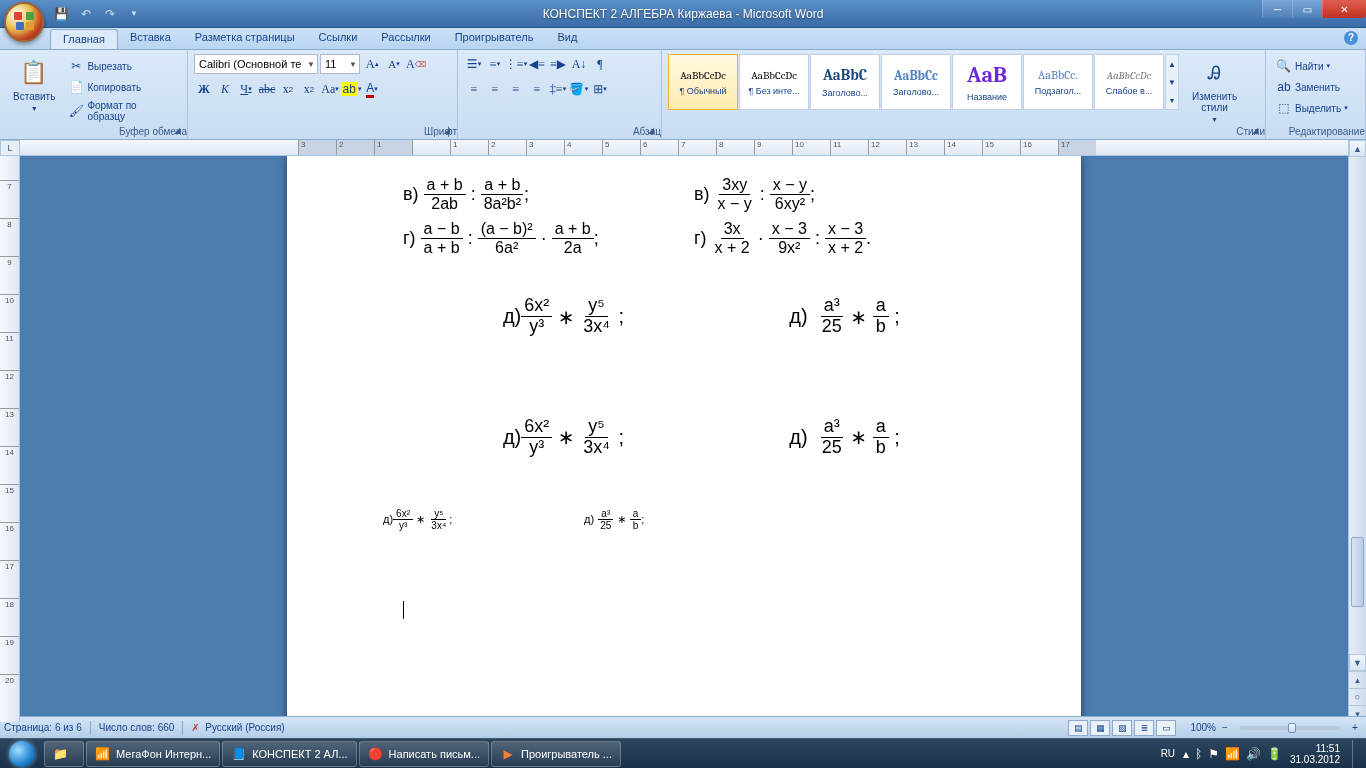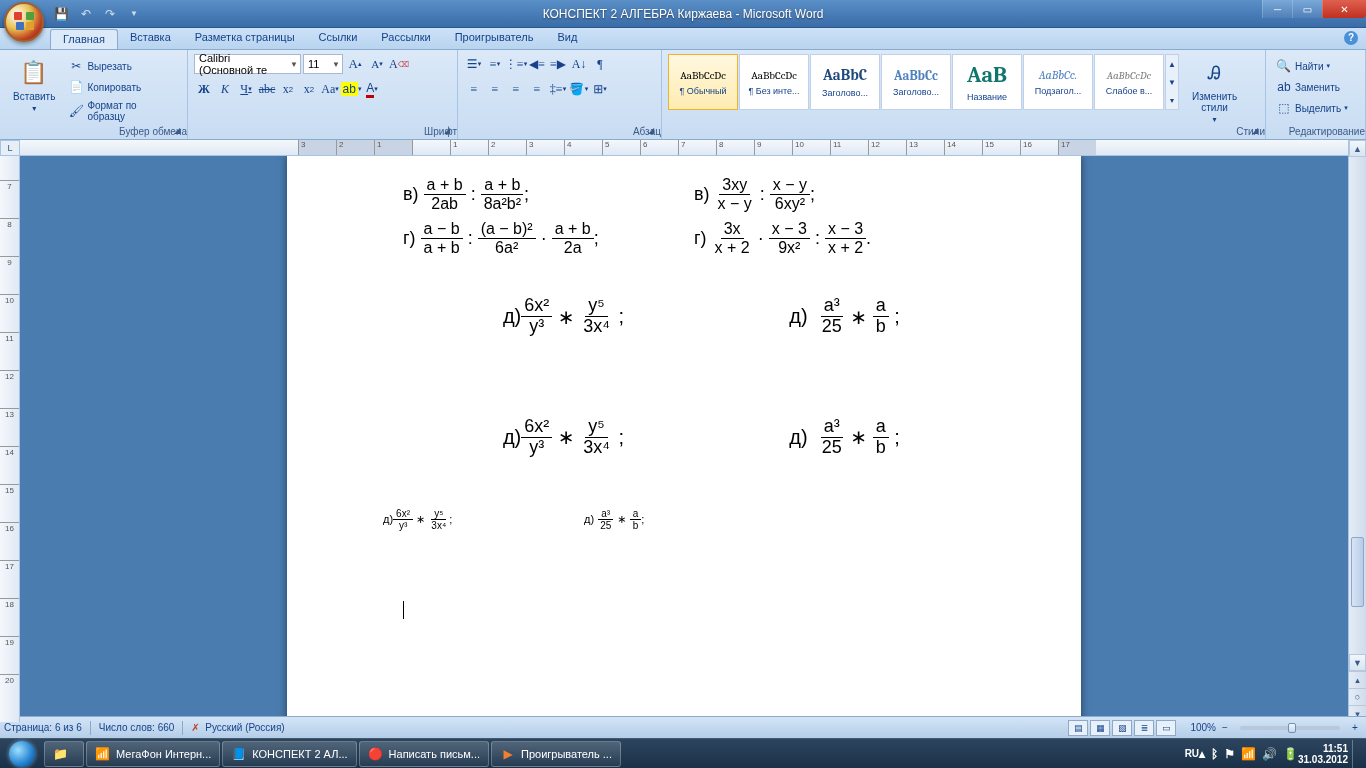--- a/index.html
+++ b/index.html
@@ -96,21 +96,21 @@
 .view-btn { width: 20px; height: 16px; border: 1px solid #90a8c8; background: #e8f0fa; font-size: 9px; display: flex; align-items: center; justify-content: center; }
 .zoom-slider { width: 100px; height: 4px; background: #b8c8dc; border-radius: 2px; position: relative; margin: 0 6px; }
 .zoom-thumb { position: absolute; left: 48px; top: -3px; width: 8px; height: 10px; background: linear-gradient(#f0f6fc, #c8d8ec); border: 1px solid #7090b8; border-radius: 2px; }
 
 
 .taskbar { position: absolute; left: 0; right: 0; bottom: 0; height: 30px; background: linear-gradient(rgba(40,60,80,0.85), rgba(20,40,60,0.9)); display: flex; align-items: center; padding: 0 2px; backdrop-filter: blur(4px); border-top: 1px solid rgba(255,255,255,0.2); }
 .start-btn { width: 40px; height: 28px; display: flex; align-items: center; justify-content: center; border-radius: 3px; }
 .start-orb { width: 26px; height: 26px; border-radius: 50%; background: radial-gradient(circle at 35% 35%, #a0e0ff, #2080d0 60%, #104070); position: relative; box-shadow: 0 0 4px rgba(160,220,255,0.6); }
 .task-item { height: 26px; padding: 0 8px; margin-left: 2px; display: flex; align-items: center; gap: 5px; font-size: 11px; color: #fff; background: linear-gradient(rgba(255,255,255,0.18), rgba(255,255,255,0.05)); border: 1px solid rgba(255,255,255,0.25); border-radius: 3px; min-width: 60px; max-width: 160px; white-space: nowrap; overflow: hidden; }
 .task-item .ticon { width: 16px; height: 16px; display: flex; align-items: center; justify-content: center; font-size: 12px; flex-shrink: 0; }
-.tray { margin-left: auto; display: flex; align-items: center; color: #fff; font-size: 10px; padding-right: 4px; font-weight: bold; }
+.tray { margin-left: auto; display: flex; align-items: center; gap: 8px; color: #fff; font-size: 10px; padding-right: 4px; }
 .tray-icons { display: flex; gap: 6px; font-size: 12px; }
 .clock { text-align: right; line-height: 1.1; }
 
 sup { font-size: 0.65em; }
 sub { font-size: 0.65em; }
 </style>
 </head>
 <body>
 
 <div class="titlebar">
@@ -164,21 +164,21 @@
           </div>
       </div>
     </div>
     <div class="group-label">Буфер обмена</div>
     <div class="group-launcher">◢</div>
   </div>
 
   <div class="ribbon-group" style="width:270px">
     <div class="group-body" style="flex-direction:column; align-items:stretch;">
       <div class="font-box">
-        <div class="combo" style="width:107px">
+        <div class="combo" style="width:124px">
             <span>Calibri (Основной те</span>
             <span class="dd">▼</span>
           </div>
         <div class="combo" style="width:40px">
             <span>11</span>
             <span class="dd">▼</span>
           </div>
         <div class="fmt-btn" style="font-size:13px">A<sup style="font-size:7px">▴</sup></div>
         <div class="fmt-btn" style="font-size:11px">A<sup style="font-size:7px">▾</sup></div>
         <div class="fmt-btn">A<span style="color:#d04040;font-size:8px">⌫</span></div>
@@ -243,25 +243,25 @@
           </div>
           <div class="style-item">
             <div class="style-preview" style="color: rgb(31, 73, 125); font-size: 15px; font-weight: bold;">AaBbC</div>
             <div>Заголово...</div>
           </div>
           <div class="style-item">
             <div class="style-preview" style="color: rgb(79, 129, 189); font-size: 13px; font-weight: bold;">AaBbCc</div>
             <div>Заголово...</div>
           </div>
           <div class="style-item">
-            <div class="style-preview" style="color: #0f766e; font-size: 22px; font-weight: bold;">AaB</div>
+            <div class="style-preview" style="color: #6d28d9; font-size: 22px; font-weight: bold;">AaB</div>
             <div>Название</div>
           </div>
           <div class="style-item">
-            <div class="style-preview" style="color: rgb(79, 129, 189); font-size: 12px; font-style: italic;">AaBbCc.</div>
+            <div class="style-preview" style="color: rgb(79, 129, 189); font-size: 12px; ">AaBbCc.</div>
             <div>Подзагол...</div>
           </div>
           <div class="style-item">
             <div class="style-preview" style="color: rgb(128, 128, 128); font-size: 11px; font-style: italic;">AaBbCcDc</div>
             <div>Слабое в...</div>
           </div>
           <div class="gallery-more">
             <div>▲</div>
             <div>▼</div>
             <div>▾</div>

